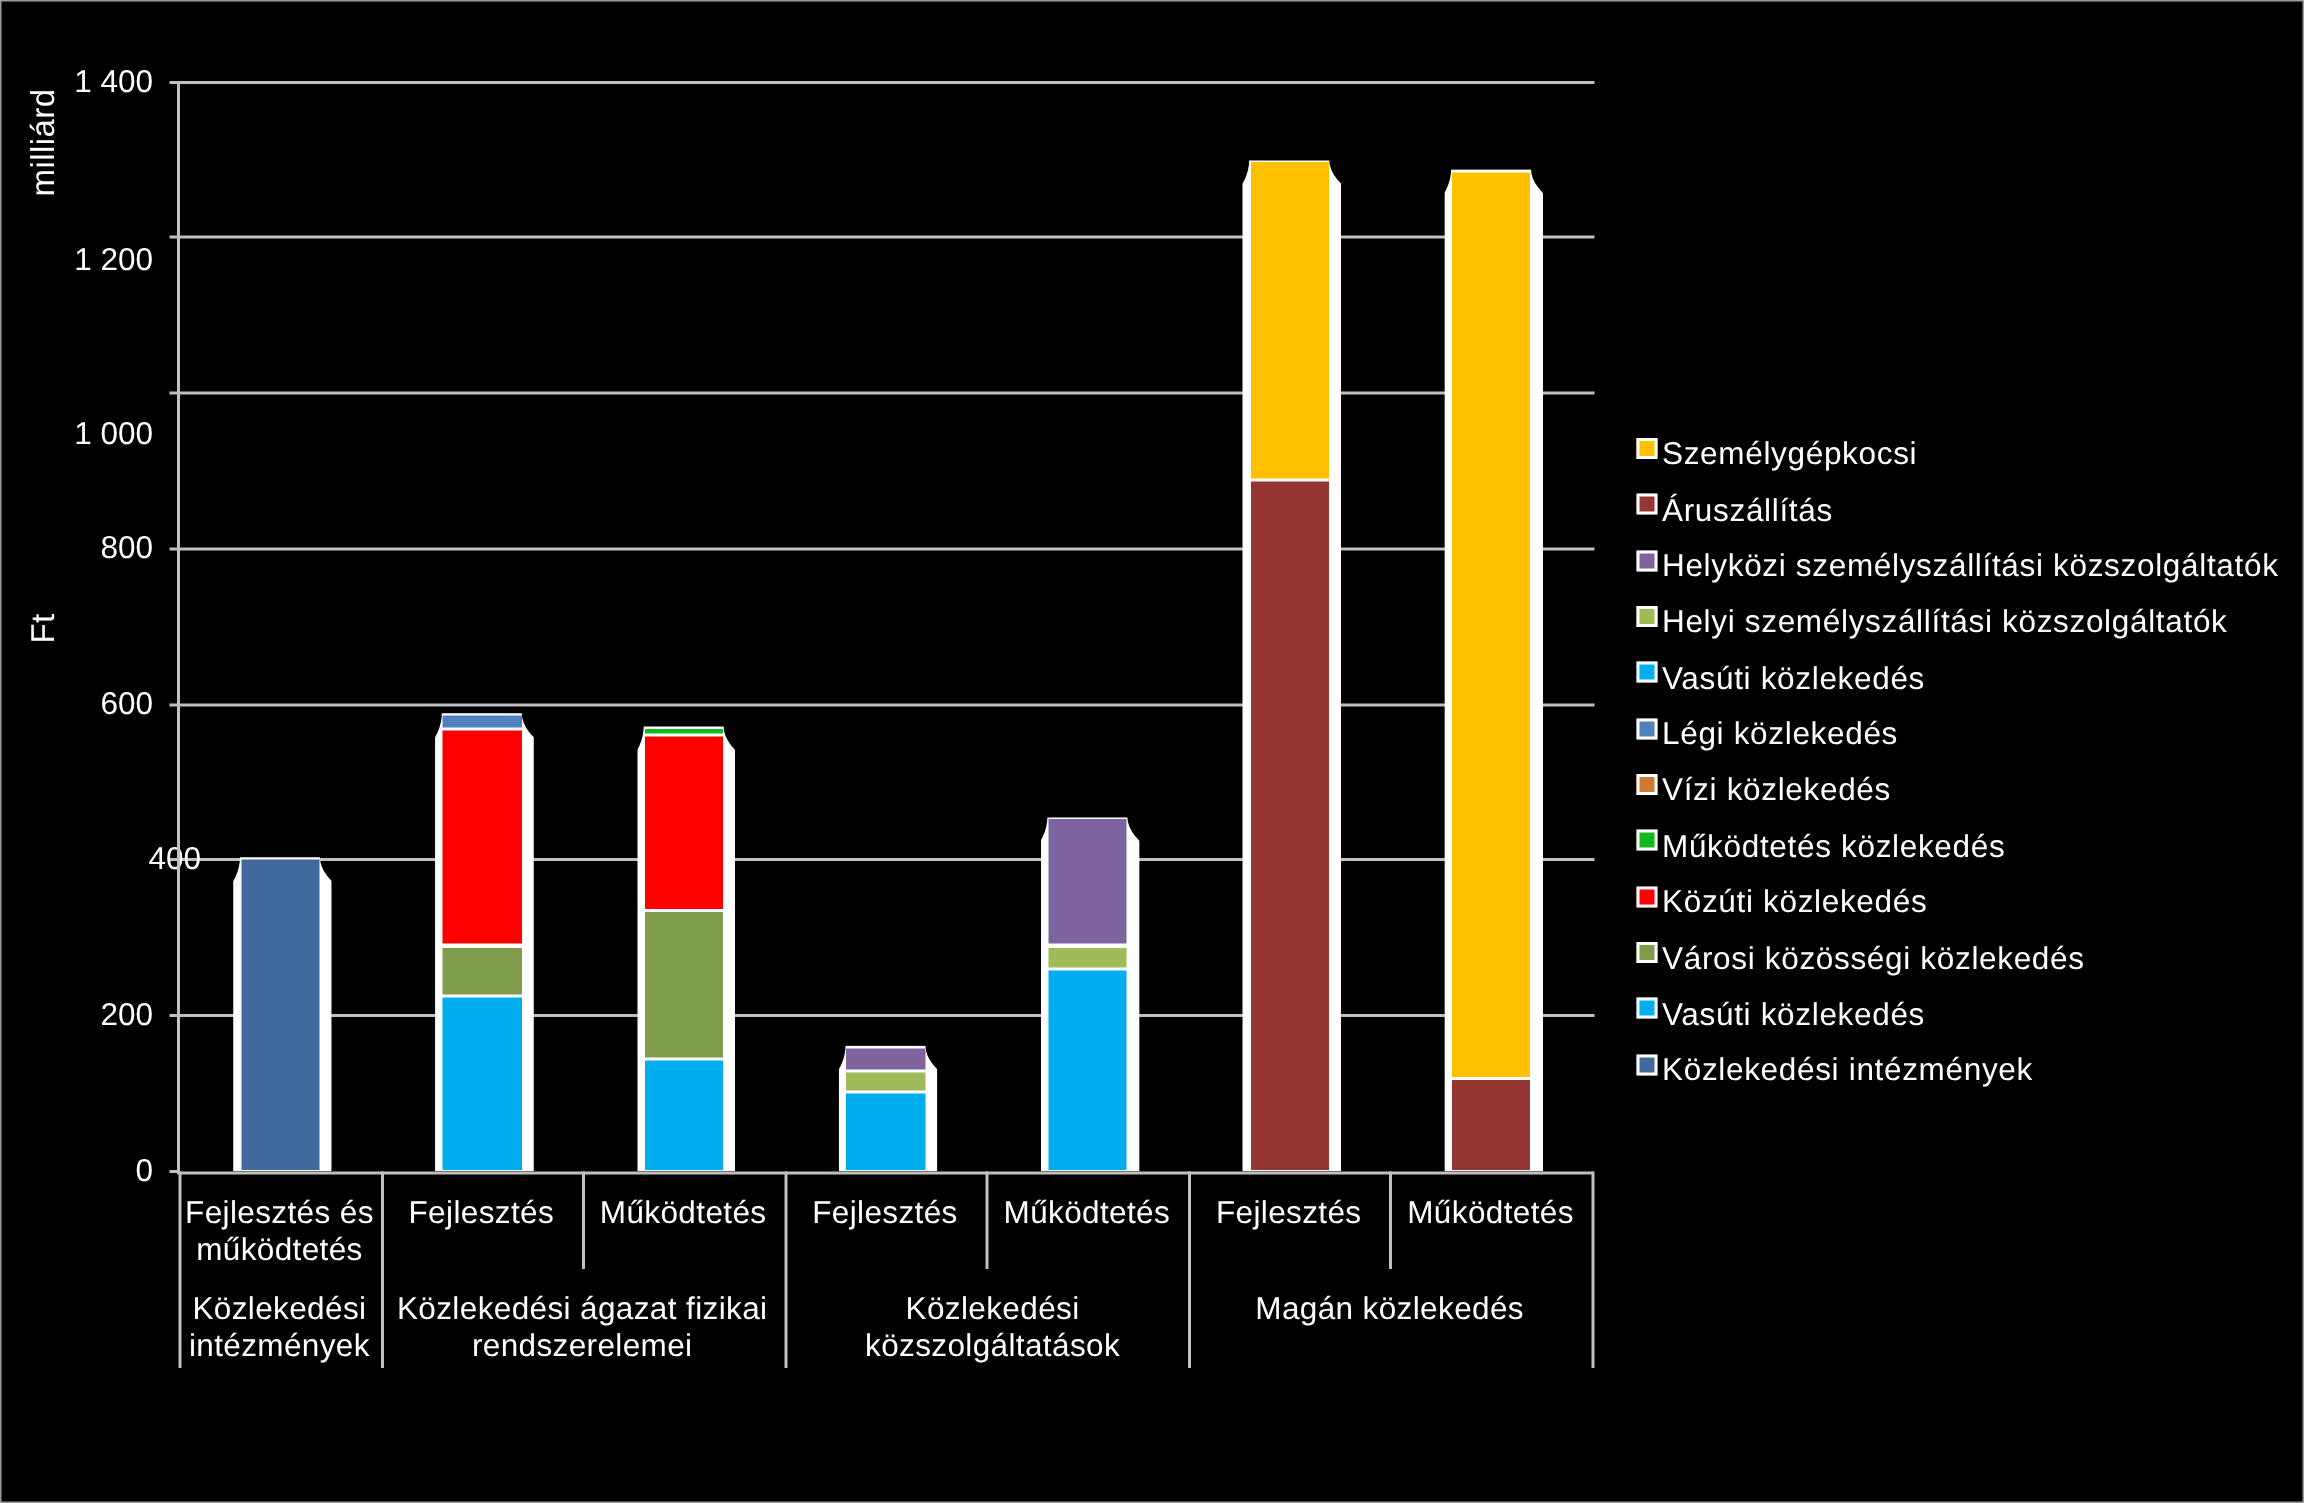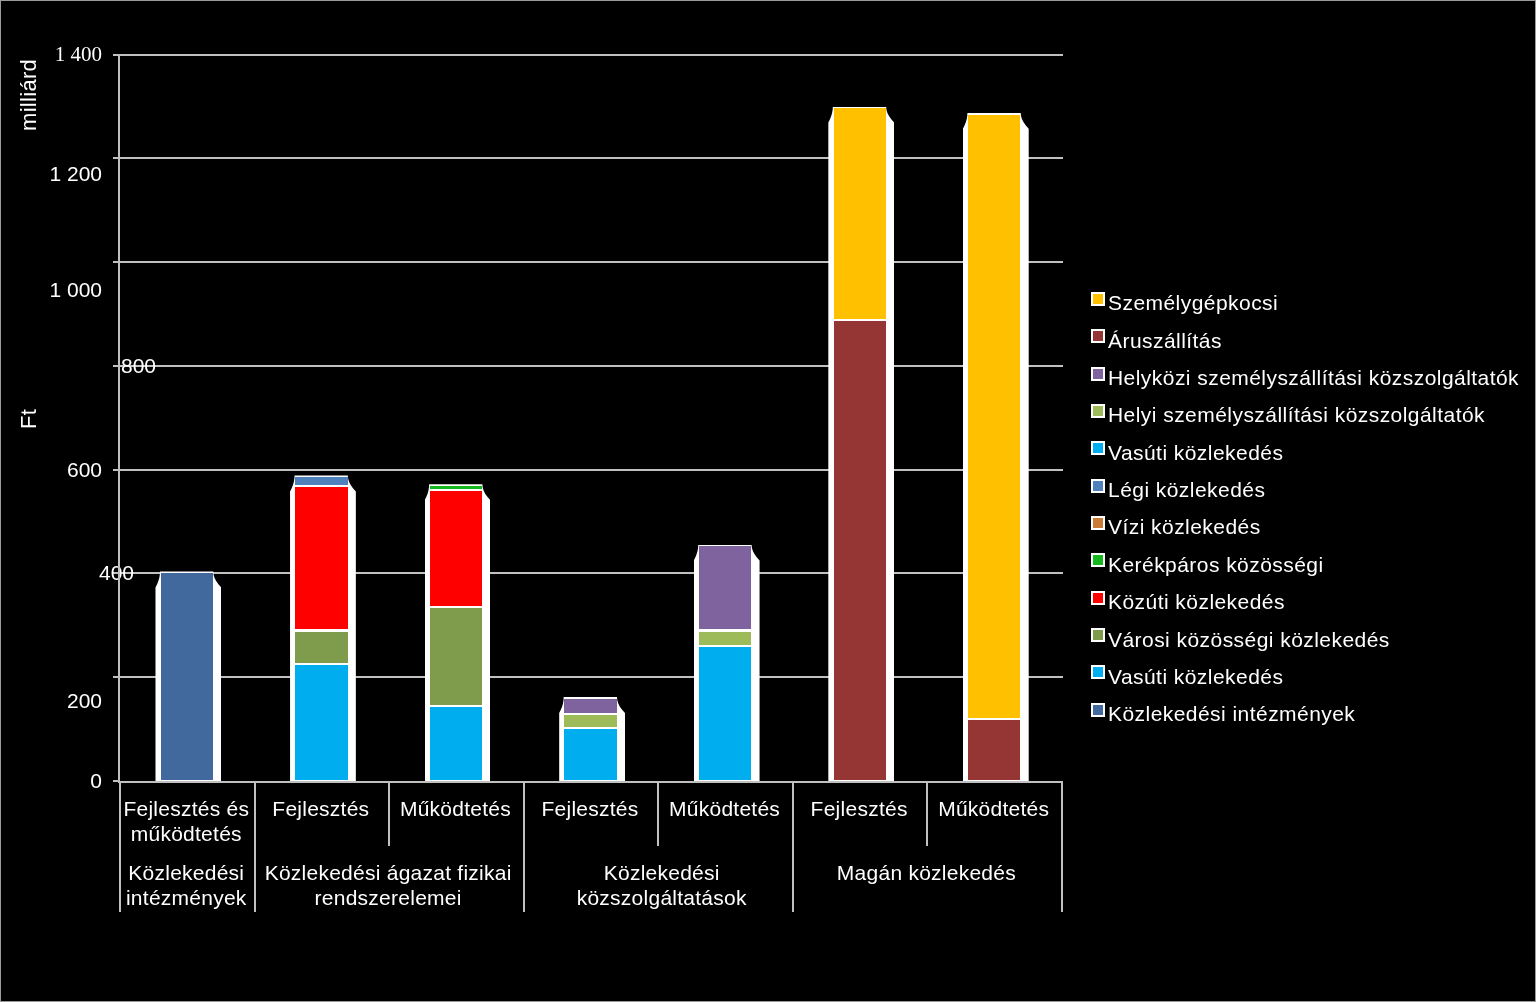--- a/index.html
+++ b/index.html
@@ -54,27 +54,27 @@
       <div class="ytick" style="left: 113px; top: 676px;"></div>
       <div class="ytick" style="left: 113px; top: 572px;"></div>
       <div class="ytick" style="left: 113px; top: 469px;"></div>
       <div class="ytick" style="left: 113px; top: 365px;"></div>
       <div class="ytick" style="left: 113px; top: 261px;"></div>
       <div class="ytick" style="left: 113px; top: 157px;"></div>
       <div class="ytick" style="left: 113px; top: 54px;"></div>
     </div>
   <div id="ylabels">
       <div class="ytlabel" style="right: 1434px; top: 770px;">0</div>
-      <div class="ytlabel" style="right: 1434px; top: 666px; margin-top: 24px;">200</div>
+      <div class="ytlabel" style="right: 1434px; top: 666px;">200</div>
       <div class="ytlabel" style="right: 1402px; top: 562px;">400</div>
       <div class="ytlabel" style="right: 1434px; top: 459px;">600</div>
-      <div class="ytlabel" style="right: 1380px; top: 355px;">800</div>
+      <div class="ytlabel" style="right: 1434px; top: 355px;">800</div>
       <div class="ytlabel" style="right: 1434px; top: 251px; margin-top: 28px;">1 000</div>
       <div class="ytlabel" style="right: 1434px; top: 163px;">1 200</div>
-      <div class="ytlabel" style="right: 1434px; top: 44px; font-family: Liberation Serif, serif;">1 400</div>
+      <div class="ytlabel" style="right: 1434px; top: 44px;">1 400</div>
     </div>
   <div class="yaxis" id="yaxis" style="left: 118px; top: 54.5px; height: 727.5px;"></div>
 
   <div id="bars">
       <div class="bar" style="left: 155.486px; width: 65.8px; top: 571.491px; height: 209.509px; background: rgb(255, 255, 255); clip-path: polygon(4.5px 0px, 57.8px 0px, 58.12px 3.2px, 59.08px 6.4px, 60.68px 9.6px, 62.92px 12.8px, 65.8px 16px, 65.8px 209.509px, 0px 209.509px, 0px 16px, 1.62px 12.8px, 2.88px 9.6px, 3.78px 6.4px, 4.32px 3.2px);">
         <div class="seg" title="Közlekedési intézmények: 402" style="background: rgb(65, 105, 157); left: 5.3px; width: 52.2px; top: 1.9px; height: 206.609px;"></div>
       </div>
       <div class="bar" style="left: 290.057px; width: 65.8px; top: 475.489px; height: 305.511px; background: rgb(255, 255, 255); clip-path: polygon(4.5px 0px, 57.8px 0px, 58.12px 3.2px, 59.08px 6.4px, 60.68px 9.6px, 62.92px 12.8px, 65.8px 16px, 65.8px 305.511px, 0px 305.511px, 0px 16px, 1.62px 12.8px, 2.88px 9.6px, 3.78px 6.4px, 4.32px 3.2px);">
         <div class="seg" title="Vasúti közlekedés: 226" style="background: rgb(0, 174, 239); left: 5.3px; width: 52.2px; top: 189.233px; height: 115.278px;"></div>
         <div class="seg" title="Városi közösségi közlekedés: 64" style="background: rgb(127, 155, 76); left: 5.3px; width: 52.2px; top: 156.022px; height: 31.2114px;"></div>
@@ -176,21 +176,21 @@
       <div class="lrow" style="left: 1090.5px; top: 479.1px;">
         <div class="swatch" style="background: rgb(79, 129, 189);"></div>
         <div class="ltext">Légi közlekedés</div>
       </div>
       <div class="lrow" style="left: 1090.5px; top: 516.46px;">
         <div class="swatch" style="background: rgb(203, 123, 54);"></div>
         <div class="ltext">Vízi közlekedés</div>
       </div>
       <div class="lrow" style="left: 1090.5px; top: 553.82px;">
         <div class="swatch" style="background: rgb(18, 184, 30);"></div>
-        <div class="ltext">Kerékpáros közösségi</div>
+        <div class="ltext">Működtetés közlekedés</div>
       </div>
       <div class="lrow" style="left: 1090.5px; top: 591.18px;">
         <div class="swatch" style="background: rgb(255, 0, 0);"></div>
         <div class="ltext">Közúti közlekedés</div>
       </div>
       <div class="lrow" style="left: 1090.5px; top: 628.54px;">
         <div class="swatch" style="background: rgb(127, 155, 76);"></div>
         <div class="ltext">Városi közösségi közlekedés</div>
       </div>
       <div class="lrow" style="left: 1090.5px; top: 665.9px;">

